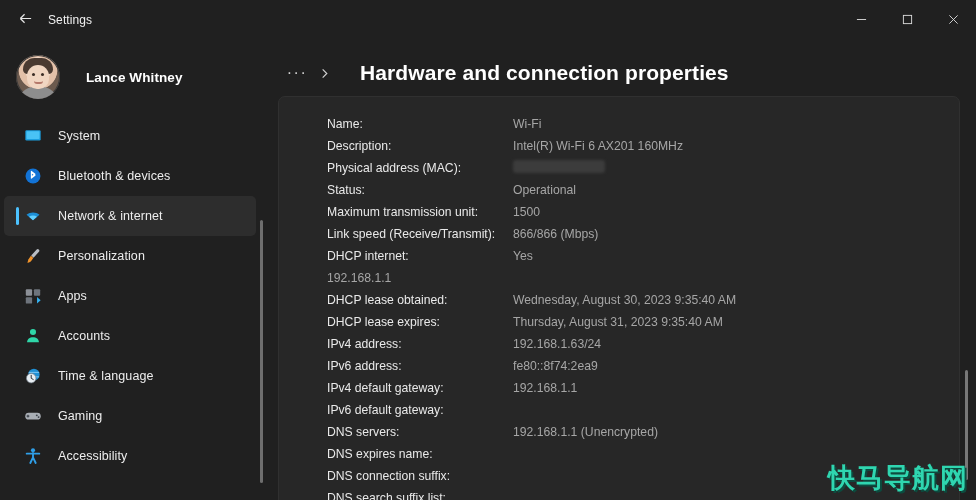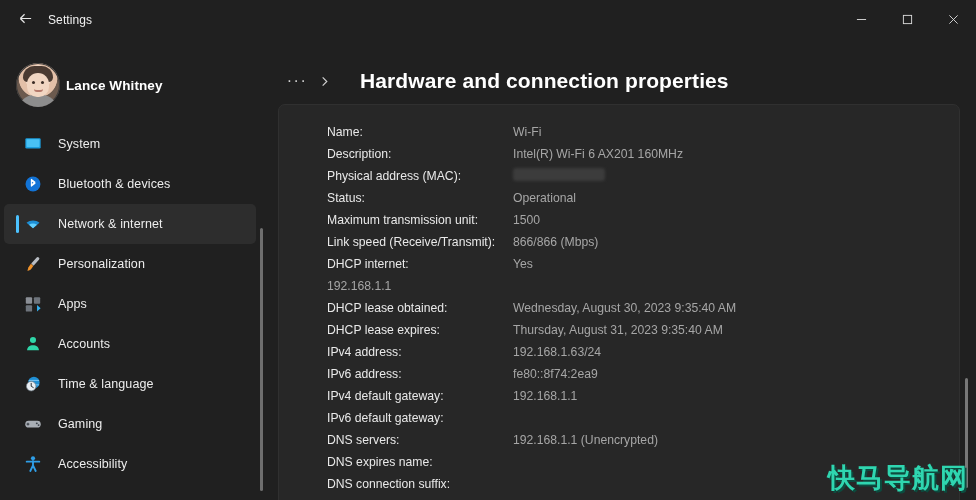--- a/index.html
+++ b/index.html
@@ -8,21 +8,20 @@
     background: #1f1f1f;
     font-family: "Liberation Sans", sans-serif;
     overflow: hidden;
   }
   #app {
     position: relative;
     width: 976px; height: 500px;
     background: #202020;
     display: flex;
     flex-direction: column;
-    gap: 8px;
   }
 
   
   .titlebar {
     height: 40px; flex: 0 0 40px;
     display: flex; align-items: center;
     background: #202020;
     position: relative;
   }
   .back-btn {
@@ -81,21 +80,21 @@
   .avatar .eyeL { left: 16px; } .avatar .eyeR { left: 25px; }
   .avatar .mouth {
     position: absolute; left: 18px; top: 26px; width: 9px; height: 3px;
     border-bottom: 2px solid #b5796b; border-radius: 0 0 9px 9px;
   }
   .avatar .body2 {
     position: absolute; left: 2px; bottom: -4px; width: 40px; height: 16px;
     background: #8d8d8d; border-radius: 16px 16px 0 0;
   }
   .username {
-    font-size: 13.5px; color: #ffffff; margin-left: 6px; font-weight: 600;
+    font-size: 13.5px; color: #ffffff; margin-left: 26px; font-weight: 600;
     letter-spacing: .1px;
   }
 
   .searchwrap { padding: 14px 14px 0 14px; }
   .searchbox {
     position: relative; height: 32px;
     background: #2b2b2b; border: 1px solid #3a3a3a;
     border-bottom: 1px solid #9a9a9a;
     border-radius: 4px;
     display: flex; align-items: center;

